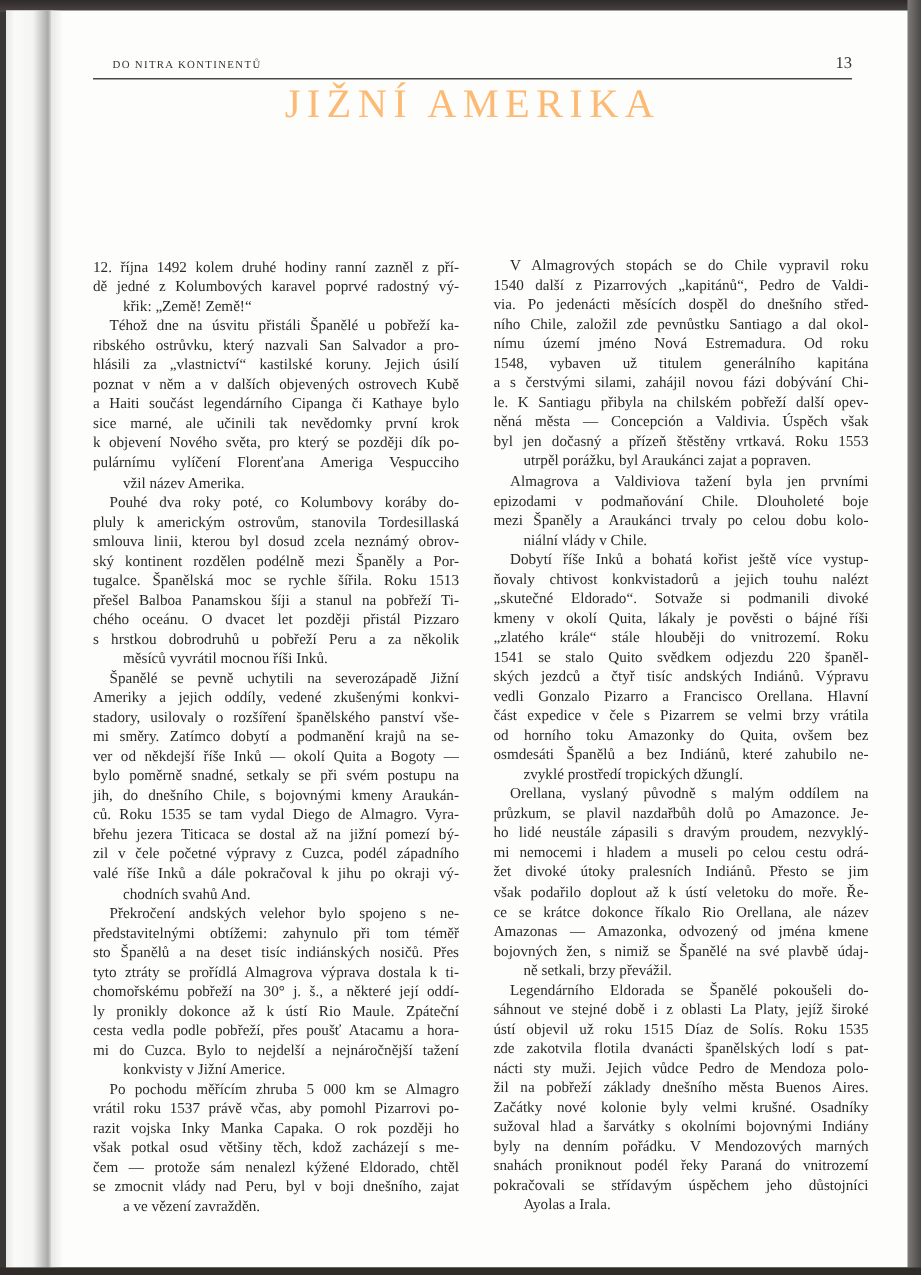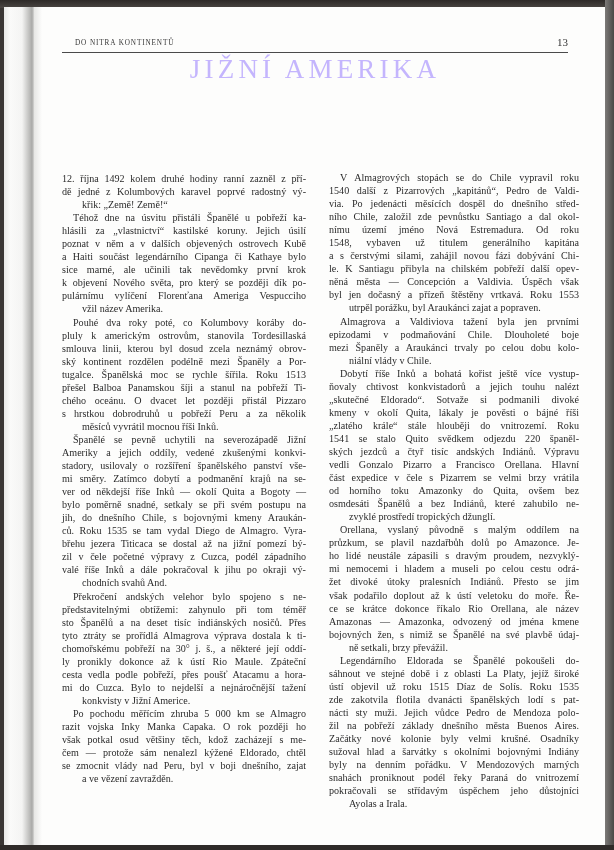--- a/index.html
+++ b/index.html
@@ -73,21 +73,21 @@
     color: #333;
   }
   .chapter-title {
     position: absolute;
     left: 62px; top: 54px;
     width: 506px;
     text-align: center;
     font-size: 27px;
     letter-spacing: 4.2px;
     font-weight: normal;
-    color: #c4b5fd;
+    color: #fdba74;
     margin: 0;
     font-family: "Liberation Serif", serif;
   }
 
   .column {
     position: absolute;
     top: 172px;
     width: 244px;
     font-size: 10.1px;
     line-height: 13.05px;
@@ -132,20 +132,21 @@
 <h1 class="chapter-title">JIŽNÍ AMERIKA</h1>
 
 <div class="column col-left">
     <p class="first">
       <span class="ln first-ln">12. října 1492 kolem druhé hodiny ranní zazněl z pří-</span>
       <span class="ln">dě jedné z Kolumbových karavel poprvé radostný vý-</span>
       <span class="ln last">křik: „Země! Země!“</span>
     </p>
     <p>
       <span class="ln first-ln">Téhož dne na úsvitu přistáli Španělé u pobřeží ka-</span>
+      <span class="ln">ribského ostrůvku, který nazvali San Salvador a pro-</span>
       <span class="ln">hlásili za „vlastnictví“ kastilské koruny. Jejich úsilí</span>
       <span class="ln">poznat v něm a v dalších objevených ostrovech Kubě</span>
       <span class="ln">a Haiti součást legendárního Cipanga či Kathaye bylo</span>
       <span class="ln">sice marné, ale učinili tak nevědomky první krok</span>
       <span class="ln">k objevení Nového světa, pro který se později dík po-</span>
       <span class="ln">pulárnímu vylíčení Florenťana Ameriga Vespucciho</span>
       <span class="ln last">vžil název Amerika.</span>
     </p>
     <p>
       <span class="ln first-ln">Pouhé dva roky poté, co Kolumbovy koráby do-</span>
@@ -178,20 +179,21 @@
       <span class="ln">sto Španělů a na deset tisíc indiánských nosičů. Přes</span>
       <span class="ln">tyto ztráty se prořídlá Almagrova výprava dostala k ti-</span>
       <span class="ln">chomořskému pobřeží na 30° j. š., a některé její oddí-</span>
       <span class="ln">ly pronikly dokonce až k ústí Rio Maule. Zpáteční</span>
       <span class="ln">cesta vedla podle pobřeží, přes poušť Atacamu a hora-</span>
       <span class="ln">mi do Cuzca. Bylo to nejdelší a nejnáročnější tažení</span>
       <span class="ln last">konkvisty v Jižní Americe.</span>
     </p>
     <p>
       <span class="ln first-ln">Po pochodu měřícím zhruba 5 000 km se Almagro</span>
+      <span class="ln">vrátil roku 1537 právě včas, aby pomohl Pizarrovi po-</span>
       <span class="ln">razit vojska Inky Manka Capaka. O rok později ho</span>
       <span class="ln">však potkal osud většiny těch, kdož zacházejí s me-</span>
       <span class="ln">čem — protože sám nenalezl kýžené Eldorado, chtěl</span>
       <span class="ln">se zmocnit vlády nad Peru, byl v boji dnešního, zajat</span>
       <span class="ln last">a ve vězení zavražděn.</span>
     </p>
   </div>
 <div class="column col-right">
     <p>
       <span class="ln first-ln">V Almagrových stopách se do Chile vypravil roku</span>

